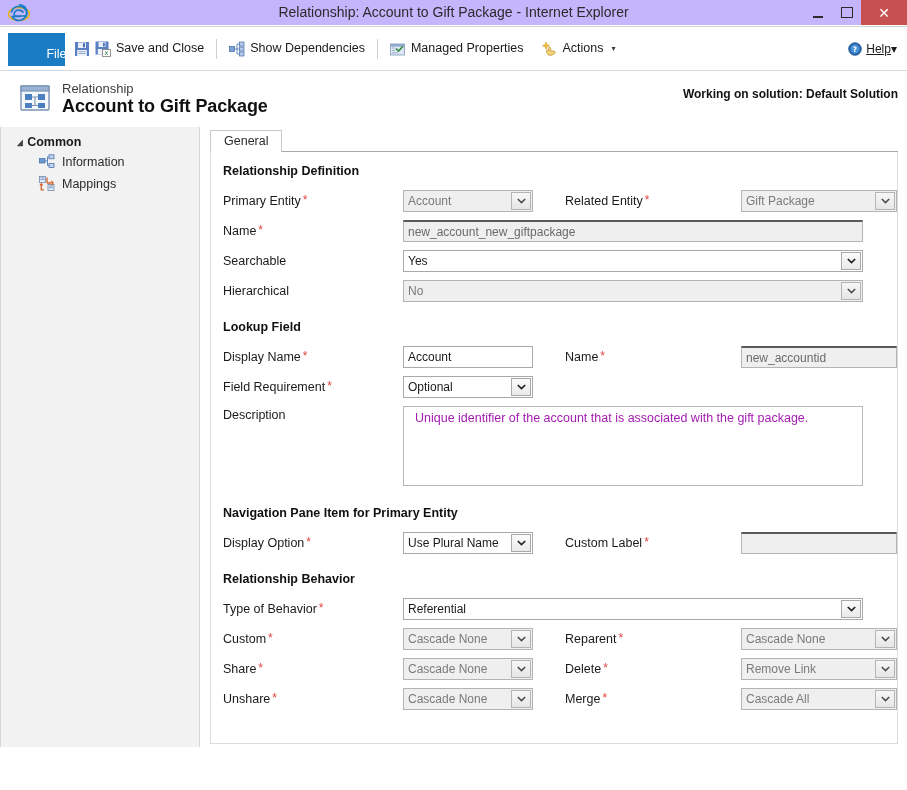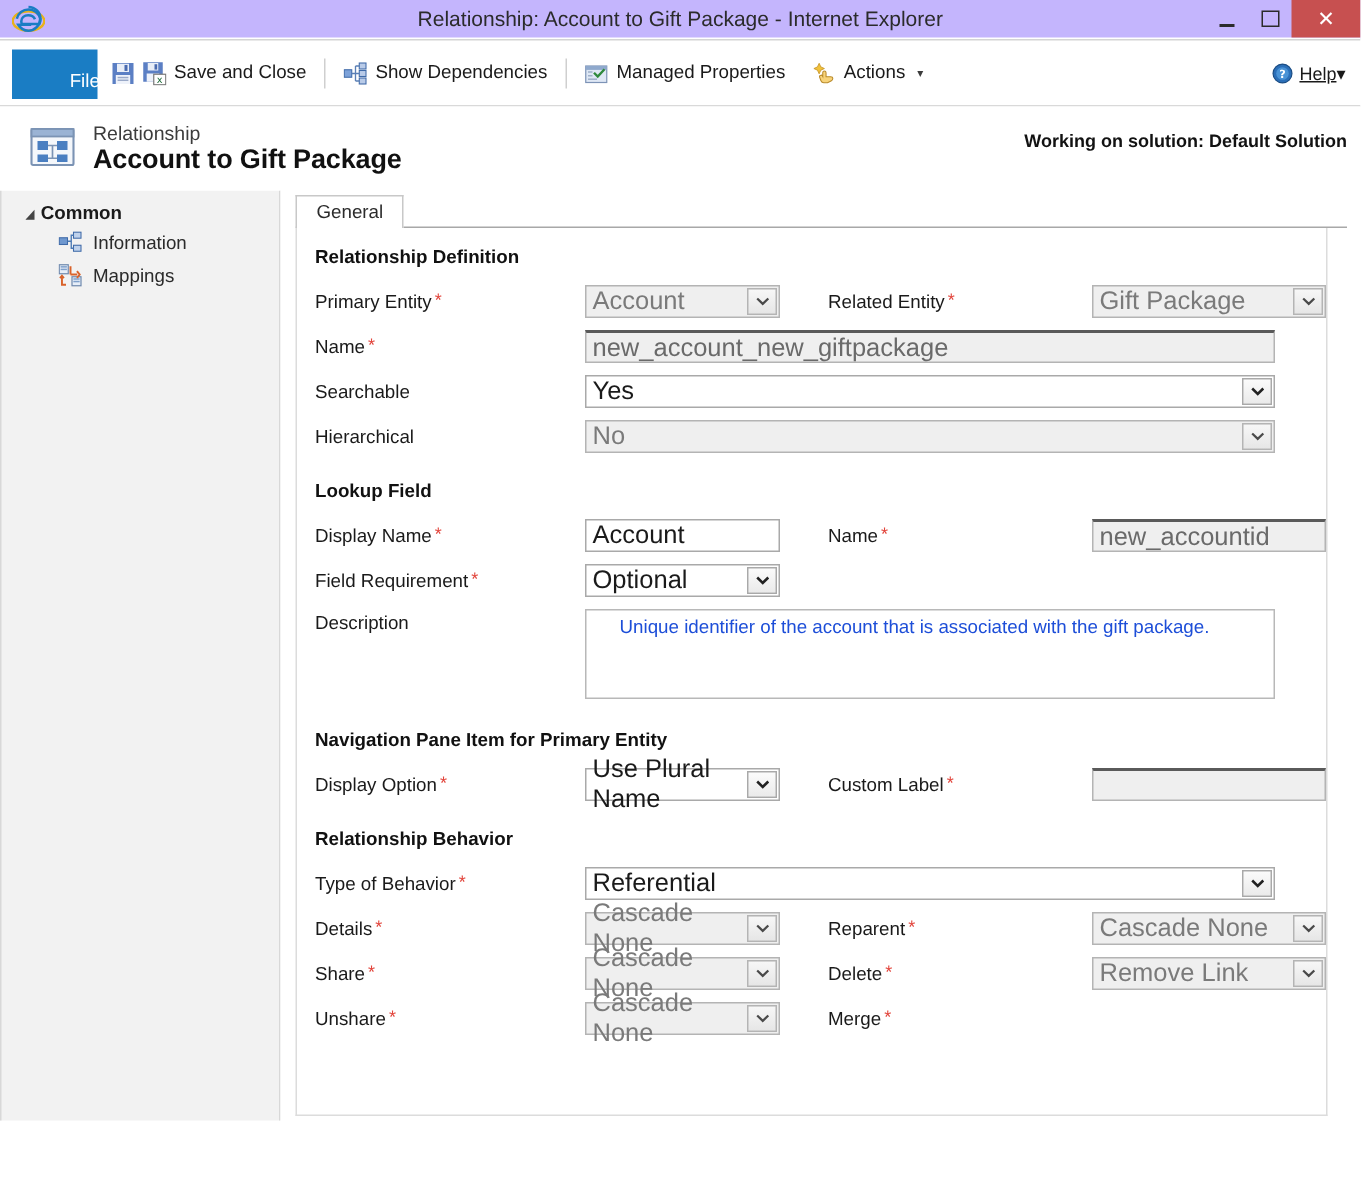--- a/index.html
+++ b/index.html
@@ -248,21 +248,21 @@
   .tab-rule {
     position: absolute;
     left: 0; right: 9px;
     bottom: 0;
     height: 1px;
     background: #a8a8a8;
   }
   .formpanel {
     border: 1px solid #dcdcdc;
     border-top: none;
-    margin-right: 22px;
+    margin-right: 9px;
     height: 592px;
     box-sizing: border-box;
     padding: 12px 0 0 12px;
     background: #ffffff;
     position: relative;
   }
 
   .section-title {
     font-size: 12.5px;
     font-weight: bold;
@@ -293,21 +293,21 @@
     color: #e2453c;
     font-size: 12px;
     margin-left: 2px;
     vertical-align: top;
     line-height: 1;
   }
 
   
   .fld {
     box-sizing: border-box;
-    font-size: 17px;
+    font-size: 12px;
     font-family: "Liberation Sans", sans-serif;
     height: 22px;
     line-height: 20px;
     position: relative;
   }
   .txt {
     border: 1px solid #a9a9a9;
     background: #ffffff;
     color: #1a1a1a;
     padding: 0 4px;
@@ -362,26 +362,26 @@
 
   .w-left   { width: 130px; }
   .w-right  { width: 156px; }
   .w-full   { width: 460px; }
   .w-name   { width: 460px; }
   .w-dispname { width: 130px; }
 
   .desc-row { display: flex; align-items: flex-start; height: auto; }
   .desc-box {
     width: 460px;
-    height: 60px;
+    height: 80px;
     border: 1px solid #b8b8b8;
     background: #ffffff;
-    color: #1d4ed8;
+    color: #a21caf;
     font-size: 12.5px;
-    padding: 3px 22px;
+    padding: 3px 11px;
     box-sizing: border-box;
     line-height: 1.35;
   }
   .spacer-sm { height: 14px; }
   .spacer-md { height: 20px; }
 
   .two-col { display: flex; align-items: center; height: 30px; }
   .right-group { display: flex; align-items: center; }
   .col-left-wrap { display:flex; align-items:center; width: 340px; flex: 0 0 340px; }
 </style>
@@ -707,21 +707,21 @@
               <svg class="chev" viewBox="0 0 9 6">
                   <path d="M0.8 1L4.5 4.6L8.2 1" fill="none" stroke="#222" stroke-width="1.7"></path>
                 </svg>
             </span>
           </div>
         </div>
 
         <div class="two-col">
           <div class="col-left-wrap">
             <div class="lbl-cell">
-              <span>Details</span><span class="req">*</span>
+              <span>Custom</span><span class="req">*</span>
             </div>
             <div class="fld sel-dis w-left">
               <span>Cascade None</span>
               <span class="arrowbox">
                 <svg class="chev" viewBox="0 0 9 6">
                     <path d="M0.8 1L4.5 4.6L8.2 1" fill="none" stroke="#4a4a4a" stroke-width="1.5"></path>
                   </svg>
               </span>
             </div>
           </div>
@@ -780,20 +780,28 @@
                 <svg class="chev" viewBox="0 0 9 6">
                     <path d="M0.8 1L4.5 4.6L8.2 1" fill="none" stroke="#4a4a4a" stroke-width="1.5"></path>
                   </svg>
               </span>
             </div>
           </div>
           <div class="right-group">
             <div class="lbl-cell-r">
               <span>Merge</span><span class="req">*</span>
             </div>
+            <div class="fld sel-dis w-right">
+              <span>Cascade All</span>
+              <span class="arrowbox">
+                <svg class="chev" viewBox="0 0 9 6">
+                    <path d="M0.8 1L4.5 4.6L8.2 1" fill="none" stroke="#4a4a4a" stroke-width="1.5"></path>
+                  </svg>
+              </span>
+            </div>
           </div>
         </div>
 
       </div>
 
     </div>
   </div>
 </div>
 
 </body></html>

